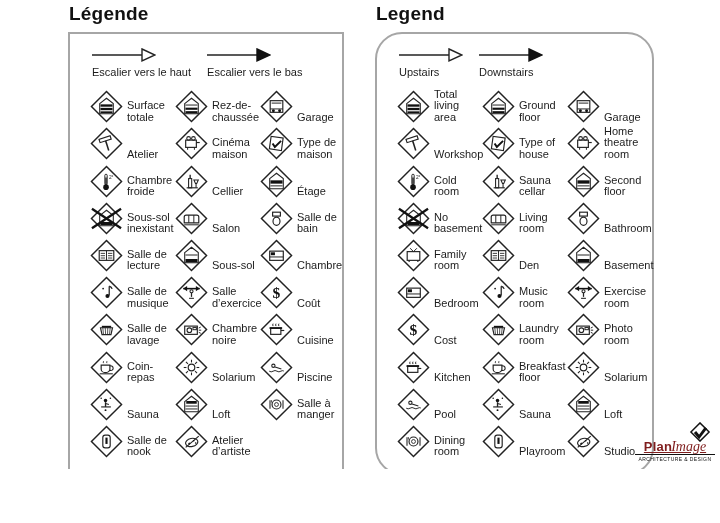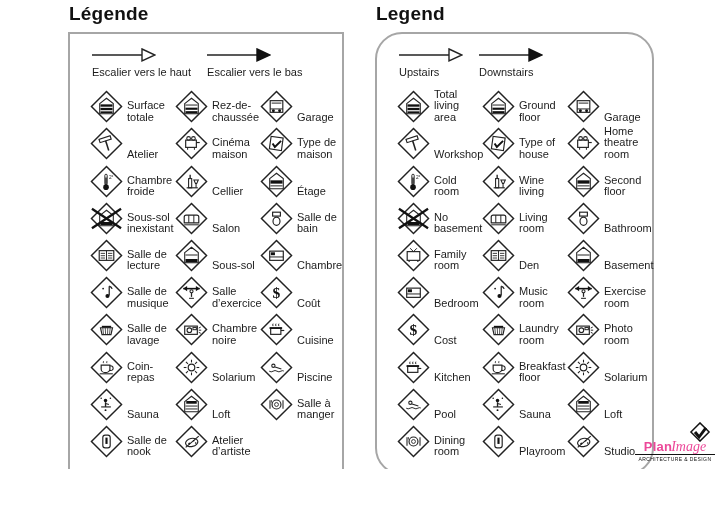--- a/index.html
+++ b/index.html
@@ -13,21 +13,21 @@
        padding:13px 0 0 20px;background:#fff;}
   .arrows{display:flex;gap:16px;margin-left:2px;}
   .arrow-group{display:flex;flex-direction:column;}
   .arrow-label{font-size:11px;margin-top:3px;white-space:nowrap;color:#1c1c1c;}
   .items-grid{display:grid;grid-template-columns:85px 85px 80px;grid-auto-rows:37.2px;margin-top:8px;}
   .item{display:flex;align-items:flex-end;gap:4px;}
   .di-wrap{flex:0 0 33px;width:33px;height:33px;}
   .item-label{font-size:11px;line-height:11.5px;max-width:50px;color:#1c1c1c;}
   .logo{position:absolute;right:5px;bottom:7px;width:80px;text-align:center;}
   .logo-mark{display:block;margin:0 4px 0 auto;}
-  .logo-text{line-height:12px;white-space:nowrap;margin-top:-2px;color:#ec4899;}
+  .logo-text{line-height:12px;white-space:nowrap;margin-top:-2px;color:#7f1d1d;text-decoration:underline;}
   .logo-plan{font-weight:700;font-size:13px;letter-spacing:.2px;}
   .logo-image{font-style:italic;font-family:"Liberation Serif","DejaVu Serif",serif;font-size:14px;margin-left:-1px;}
   .logo-tagline{font-size:5px;letter-spacing:.4px;color:#111;border-top:1px solid #111;
                 margin-top:1px;padding-top:1px;white-space:nowrap;}
 </style>
 </head>
 <body>
 
 <div class="page" style="background: rgb(255, 255, 255); color: rgb(28, 28, 28);">
 
@@ -498,21 +498,21 @@
 
           <div class="item">
             <span class="di-wrap"><svg width="33" height="33" viewBox="0 0 34 34" overflow="visible">
                 <path d="M17 1.5 L32.5 17 L17 32.5 L1.5 17 Z" fill="#fff" stroke="#222" stroke-width="1.5"></path>
                 <line x1="12" y1="23.5" x2="23.5" y2="23.5" stroke="#222" stroke-width="1.2"></line>
                 <rect x="14" y="14" width="3.2" height="9.5" fill="none" stroke="#222" stroke-width="1.1"></rect>
                 <line x1="15.6" y1="14" x2="15.6" y2="10" stroke="#222" stroke-width="1.4"></line>
                 <path d="M19.5 15.5 h4.5 l-1.6 3.5 h-1.3 Z" fill="none" stroke="#222" stroke-width="1.1"></path>
                 <line x1="21.7" y1="19" x2="21.7" y2="23.5" stroke="#222" stroke-width="1.1"></line>
               </svg></span>
-            <span class="item-label">Wine living</span>
+            <span class="item-label">Sauna cellar</span>
           </div>
 
           <div class="item">
             <span class="di-wrap"><svg width="33" height="33" viewBox="0 0 34 34" overflow="visible">
                 <path d="M17 1.5 L32.5 17 L17 32.5 L1.5 17 Z" fill="#fff" stroke="#222" stroke-width="1.5"></path>
                 <path d="M10 14 L17 8.5 L24 14 V24.5 H10 Z" fill="none" stroke="#222" stroke-width="1.1"></path>
                 <rect x="10.8" y="15.8" width="12.4" height="3.4" fill="#111"></rect>
                 <line x1="10.8" y1="21.5" x2="23.2" y2="21.5" stroke="#222" stroke-width="1"></line>
               </svg></span>
             <span class="item-label">Second floor</span>

